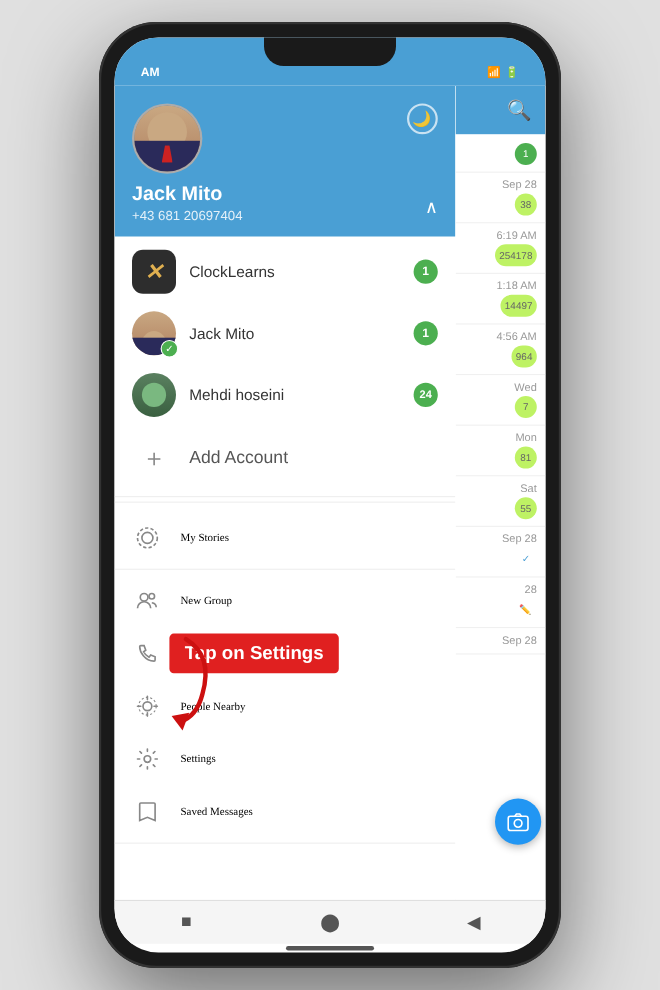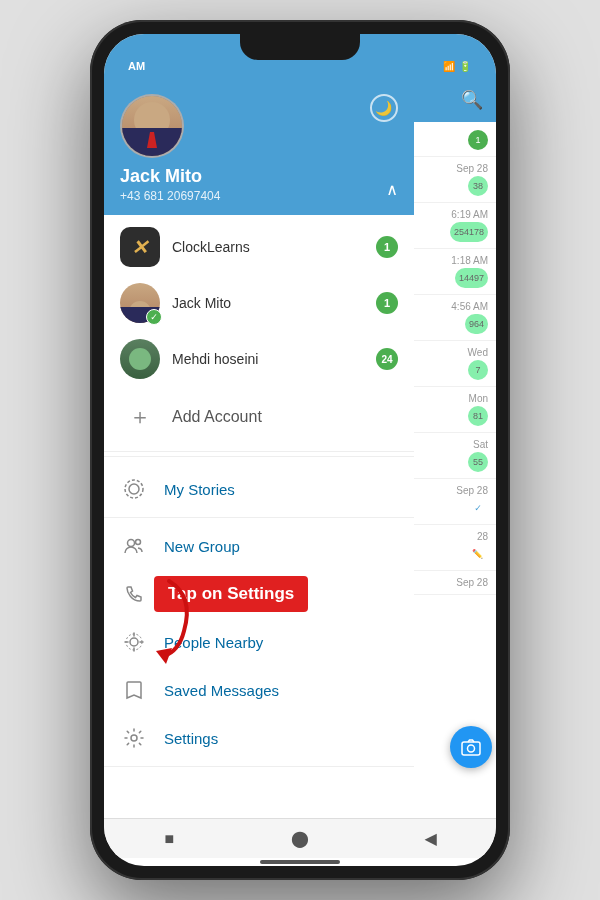--- a/index.html
+++ b/index.html
@@ -254,22 +254,23 @@
       gap: 16px;
       cursor: pointer;
       position: relative;
     }
     .menu-icon {
       width: 28px; height: 28px;
       display: flex; align-items: center; justify-content: center;
       color: #888; font-size: 20px;
     }
     .menu-label {
-      font-size: 15px;
-      color: #0369a1;
+      font-size: 10px;
+      color: #000000;
+      font-family: Liberation Serif, serif;
     }
     .tap-settings-badge {
       position: absolute;
       left: 50px; top: 50%;
       transform: translateY(-50%);
       background: #e02020;
       color: white;
       font-size: 17px;
       font-weight: 800;
       padding: 8px 14px;
@@ -309,21 +310,21 @@
       border-radius: 10px;
       display: flex; align-items: center; justify-content: center;
       color: #666; font-size: 9px;
       padding: 0 4px; margin-top: 2px;
     }
     .chat-badge-green {
       background: #4CAF50;
       color: white;
     }
     .chat-badge-muted {
-      background: #86efac;
+      background: #bef264;
     }
     .bottom-bar {
       height: 40px;
       background: #f5f5f5;
       display: flex;
       align-items: center;
       justify-content: space-around;
       border-top: 1px solid #ddd;
     }
     .bottom-btn {
@@ -476,34 +477,34 @@
 
               <svg style="position:absolute;left:30px;top:-42px;width:70px;height:90px;pointer-events:none;z-index:60;" viewBox="0 0 70 90">
                 <path d="M35 5 Q60 20 50 55 Q45 75 30 80" stroke="#cc1010" stroke-width="4" fill="none" stroke-linecap="round"></path>
                 <polygon points="22,75 32,88 38,72" fill="#cc1010"></polygon>
               </svg>
             </div>
 
             <div class="menu-item">
               <div class="menu-icon">
                 <svg width="22" height="22" viewBox="0 0 22 22" fill="none">
-                  <path d="M5 3h12a1 1 0 011 1v15l-7-3-7 3V4a1 1 0 011-1z" stroke="#888" stroke-width="1.5"></path>
+                  <circle cx="11" cy="11" r="3" stroke="#888" stroke-width="1.5"></circle>
+                  <path d="M11 2v2M11 18v2M2 11h2M18 11h2M4.2 4.2l1.4 1.4M16.4 16.4l1.4 1.4M4.2 17.8l1.4-1.4M16.4 5.6l1.4-1.4" stroke="#888" stroke-width="1.5" stroke-linecap="round"></path>
                 </svg>
               </div>
-              <span class="menu-label">Saved Messages</span>
+              <span class="menu-label">Settings</span>
             </div>
 
             <div class="menu-item">
               <div class="menu-icon">
                 <svg width="22" height="22" viewBox="0 0 22 22" fill="none">
-                  <circle cx="11" cy="11" r="3" stroke="#888" stroke-width="1.5"></circle>
-                  <path d="M11 2v2M11 18v2M2 11h2M18 11h2M4.2 4.2l1.4 1.4M16.4 16.4l1.4 1.4M4.2 17.8l1.4-1.4M16.4 5.6l1.4-1.4" stroke="#888" stroke-width="1.5" stroke-linecap="round"></path>
+                  <path d="M5 3h12a1 1 0 011 1v15l-7-3-7 3V4a1 1 0 011-1z" stroke="#888" stroke-width="1.5"></path>
                 </svg>
               </div>
-              <span class="menu-label">Settings</span>
+              <span class="menu-label">Saved Messages</span>
             </div>
 
             <div class="divider"></div>
 
           </div>
 
         </div>
 
         <div class="chat-panel">
           <div class="chat-search-bar">

